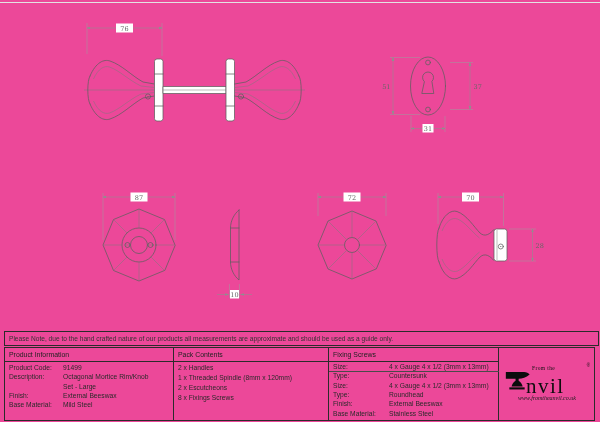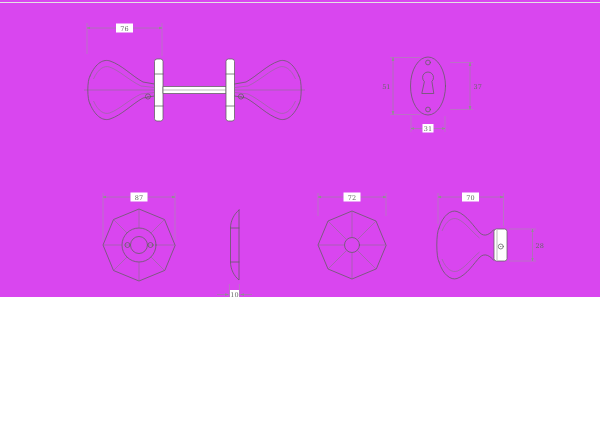--- a/index.html
+++ b/index.html
@@ -1,16 +1,16 @@
 <!DOCTYPE html>
 <html><head>
 <meta charset="utf-8">
 <style>
   html,body{margin:0;padding:0;background:#fff;}
-  #page{position:relative;width:600px;height:297px;background:#d946ef;overflow:hidden;
+  #page{position:relative;width:600px;height:422px;background:#ec4899;overflow:hidden;
         font-family:"Liberation Sans",sans-serif;color:#222;}
   #top-edge{position:absolute;left:0;top:2px;width:600px;height:1px;background:#e3e3e3;}
   svg{position:absolute;left:0;top:0;}
   .draw{stroke:#5f5f5f;stroke-width:.75;fill:none;stroke-linejoin:round;stroke-linecap:round;}
   .drawf{stroke:#5f5f5f;stroke-width:.75;fill:#fff;stroke-linejoin:round;}
   .thin{stroke:#7a7a7a;stroke-width:.5;fill:none;}
   .dim{stroke:#8f8f8f;stroke-width:.55;fill:none;}
   .ext{stroke:#9c9c9c;stroke-width:.5;fill:none;}
   .dimlbl{font:6.5px "DejaVu Serif",serif;fill:#666;}
   .lblbg{fill:#ffffff;}

